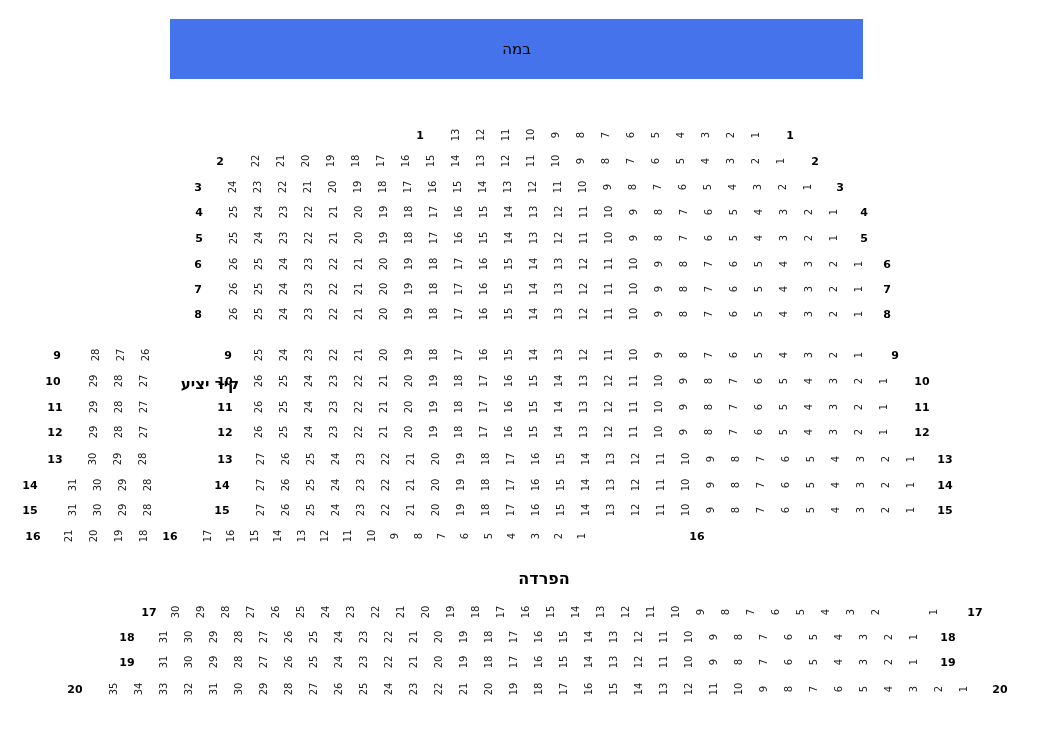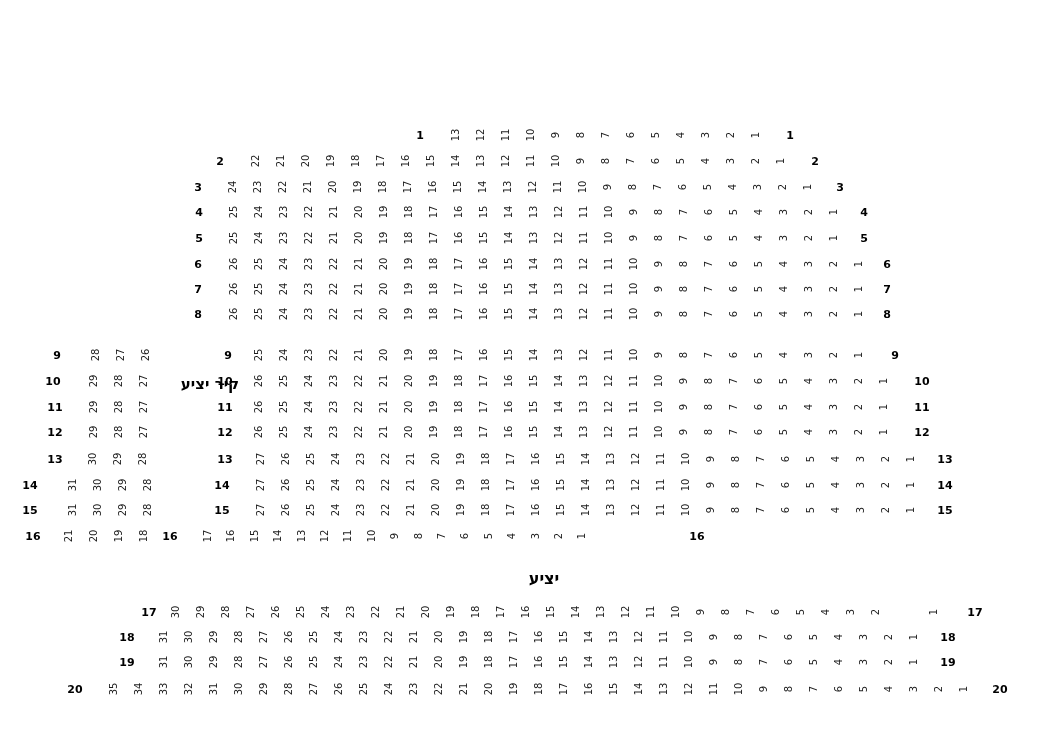--- a/index.html
+++ b/index.html
@@ -27,20 +27,23 @@
   }
   .balcony-label{
     position:absolute;left:544px;top:578px;transform:translate(-50%,-50%);
     font-size:16px;font-weight:bold;color:#000;white-space:nowrap;direction:rtl;
   }
 </style>
 </head>
 <body>
 
 <div class="canvas">
+  <div class="stage" id="stage" style="background: rgb(69, 115, 236);">
+    <span style="color: rgb(0, 0, 0);">במה</span>
+  </div>
   <div id="seatmap">
       <span class="row-label" style="left: 420px; top: 135px;">1</span>
       <span class="row-label" style="left: 790px; top: 135px;">1</span>
       <span class="seat" style="left: 455px; top: 135px;">13</span>
       <span class="seat" style="left: 480px; top: 135px;">12</span>
       <span class="seat" style="left: 505px; top: 135px;">11</span>
       <span class="seat" style="left: 530px; top: 135px;">10</span>
       <span class="seat" style="left: 555px; top: 135px;">9</span>
       <span class="seat" style="left: 580px; top: 135px;">8</span>
       <span class="seat" style="left: 605px; top: 135px;">7</span>
@@ -620,14 +623,14 @@
       <span class="seat" style="left: 788px; top: 689px;">8</span>
       <span class="seat" style="left: 813px; top: 689px;">7</span>
       <span class="seat" style="left: 838px; top: 689px;">6</span>
       <span class="seat" style="left: 863px; top: 689px;">5</span>
       <span class="seat" style="left: 888px; top: 689px;">4</span>
       <span class="seat" style="left: 913px; top: 689px;">3</span>
       <span class="seat" style="left: 938px; top: 689px;">2</span>
       <span class="seat" style="left: 963px; top: 689px;">1</span>
     </div>
   <div class="wall-label">קיר יציע</div>
-  <div class="balcony-label">יציע</div>
+  <div class="balcony-label">הפרדה</div>
 </div>
 
 </body></html>

